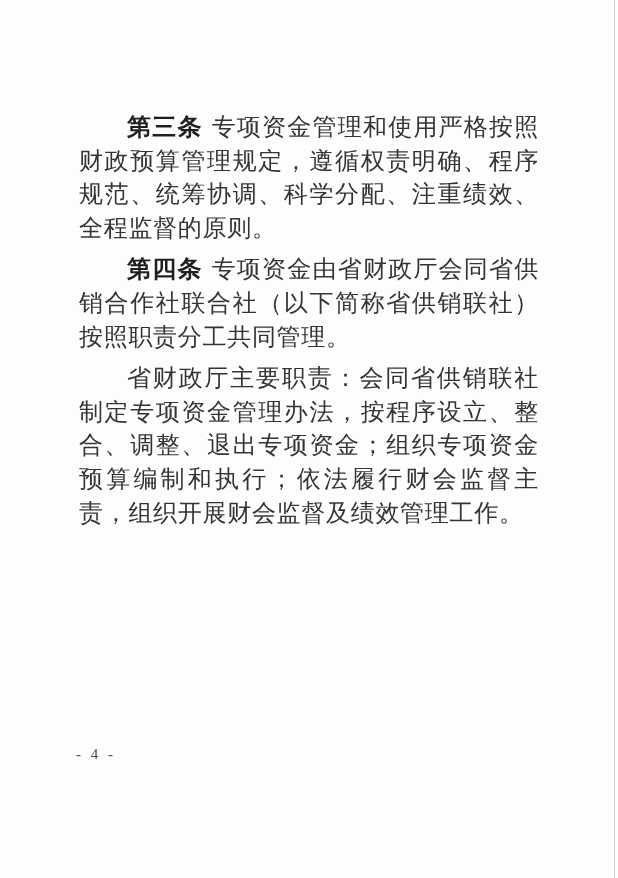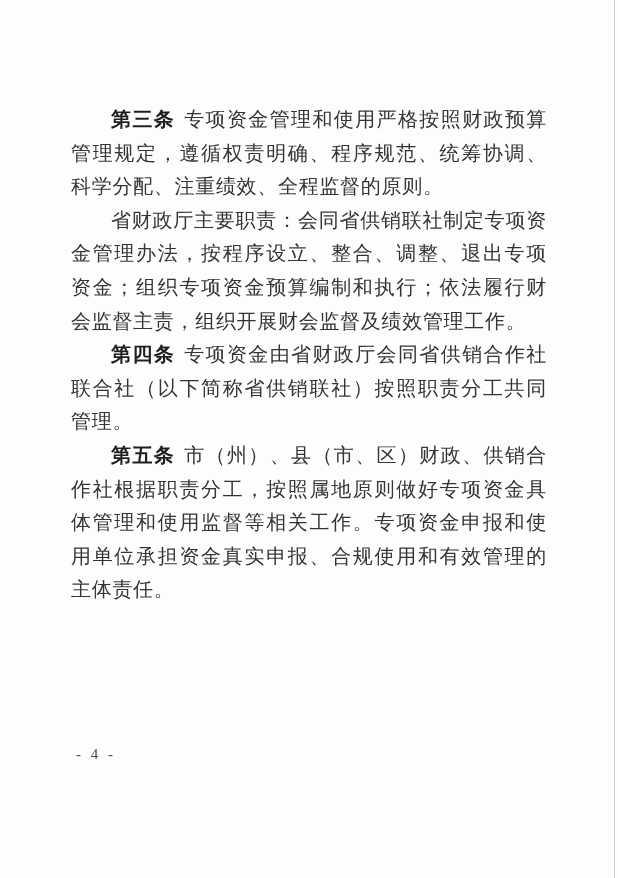--- a/index.html
+++ b/index.html
@@ -28,23 +28,23 @@
     width: 1px;
     background: #cfcfcf;
   }
   .doc-content {
     position: absolute;
     left: 71px;
     top: 103px;
     width: 476px;
   }
   .doc-content p {
-    margin: 0;
+    margin: 8px;
     padding: 0;
-    font-size: 20px;
+    font-size: 24px;
     line-height: 33.6px;
     letter-spacing: 0.7px;
     color: #343434;
     text-align: justify;
     text-justify: inter-ideograph;
     text-indent: 2em;
     font-family: "Liberation Serif", "DejaVu Serif", serif;
   }
   .article-no {
     font-weight: 700;
@@ -64,26 +64,25 @@
 </style>
 </head>
 <body>
 
 <div class="scan-page">
 
   <div class="doc-content">
 
     <p><b class="article-no">第三条</b><span>专项资金管理和使用严格按照财政预算管理规定，遵循权责明确、程序规范、统筹协调、科学分配、注重绩效、全程监督的原则。</span></p>
 
+    <p><b class="article-no">第四条</b><span>专项资金由省财政厅会同省供销合作社联合社（以下简称省供销联社）按照职责分工共同管理。</span></p>
+
     <p><span>省财政厅主要职责：会同省供销联社制定专项资金管理办法，按程序设立、整合、调整、退出专项资金；组织专项资金预算编制和执行；依法履行财会监督主责，组织开展财会监督及绩效管理工作。</span></p>
 
-    <p><b class="article-no">第四条</b><span>专项资金由省财政厅会同省供销合作社联合社（以下简称省供销联社）按照职责分工共同管理。</span></p>
 
-
-    <p><b class="article-no">第五条</b><span>市（州）、县（市、区）财政、供销合作社根据职责分工，按照属地原则做好专项资金具体管理和使用监督等相关工作。专项资金申报和使用单位承担资金真实申报、合规使用和有效管理的主体责任。</span></p>
 
   </div>
 
   <div class="page-number">- 4 -</div>
 
   <div class="scan-edge-line"></div>
 
 </div>
 
 </body></html>

